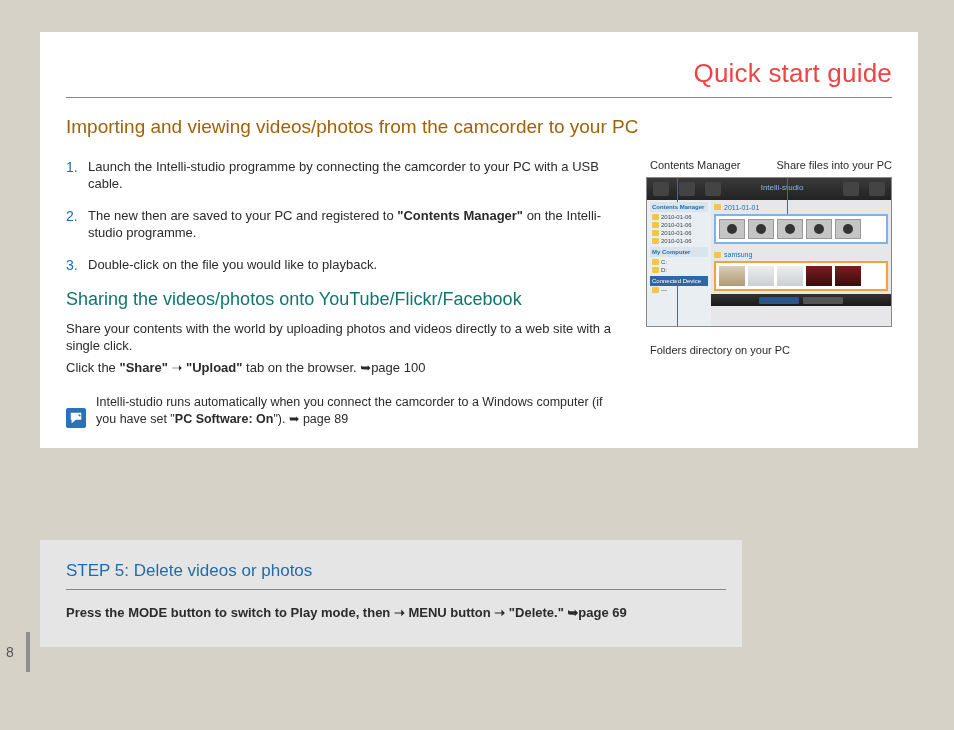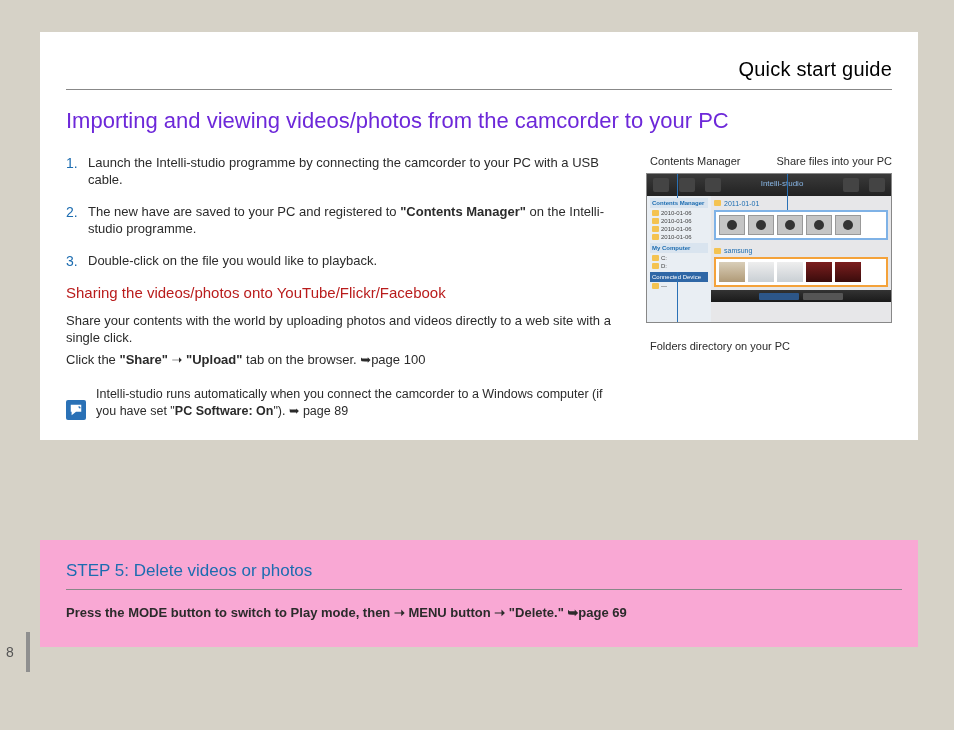--- a/index.html
+++ b/index.html
@@ -15,35 +15,35 @@
   .page {
     position: absolute;
     left: 40px;
     top: 32px;
     width: 878px;
     background: #fff;
     padding: 24px 26px 20px 26px;
   }
   .chapter {
     text-align: right;
-    font-size: 20px;
-    color: #000000;
+    font-size: 26px;
+    color: #ef4444;
     font-weight: 400;
     margin-bottom: 6px;
     letter-spacing: 0.2px;
   }
   hr.rule {
     border: none;
     border-top: 1px solid #888;
     margin: 0 0 16px 0;
   }
   h1.sect {
-    color: #6d28d9;
+    color: #a16207;
     font-weight: 400;
-    font-size: 22px;
+    font-size: 19px;
     margin-bottom: 18px;
   }
   .cols {
     display: flex;
     gap: 20px;
   }
   .leftcol {
     width: 560px;
   }
   .rightcol {
@@ -77,23 +77,23 @@
     padding-left: 16px;
     margin-bottom: 4px;
   }
   ul.sub > li:before {
     content: "•";
     position: absolute;
     left: 2px;
     top: 0;
   }
   h2.sub {
-    color: #b91c1c;
+    color: #0f766e;
     font-weight: 400;
-    font-size: 15px;
+    font-size: 18px;
     margin: 10px 0 8px 0;
   }
   p.body {
     margin-bottom: 4px;
   }
   .notebox {
     display: flex;
     gap: 10px;
     margin-top: 18px;
     align-items: flex-end;
@@ -216,22 +216,22 @@
   }
   .lead-line {
     position:absolute; background:#2a71b6; width:1px;
   }
 
   
   .page2 {
     position: absolute;
     left: 40px;
     top: 540px;
-    width: 878px;
-    background:#f9a8d4;
+    width: 702px;
+    background:#e5e5e5;
     padding: 20px 16px 22px 26px;
   }
   .step5 {
     color:#1c6cb0;
     font-size:17px;
     font-weight:400;
     margin-bottom:6px;
   }
   .hr2 {
     border:none; border-top:1px solid #888;
@@ -268,21 +268,21 @@
 
   <div class="cols">
     <div class="leftcol">
       <ol class="steps">
         <li>
           <span class="num">1.</span>
           <span>Launch the Intelli-studio programme by connecting the camcorder to your PC with a USB cable.</span>
         </li>
         <li>
           <span class="num">2.</span>
-          <span>The new have are saved to your PC and registered to </span><span class="bold">"Contents Manager"</span><span> on the Intelli-studio programme.</span>
+          <span>The new then are saved to your PC and registered to </span><span class="bold">"Contents Manager"</span><span> on the Intelli-studio programme.</span>
         </li>
         <li>
           <span class="num">3.</span>
           <span>Double-click on the file you would like to playback.</span>
         </li>
       </ol>
 
       <h2 class="sub">Sharing the videos/photos onto YouTube/Flickr/Facebook</h2>
       <p class="body">Share your contents with the world by uploading photos and videos directly to a web site with a single click.</p>
       <p class="body">

